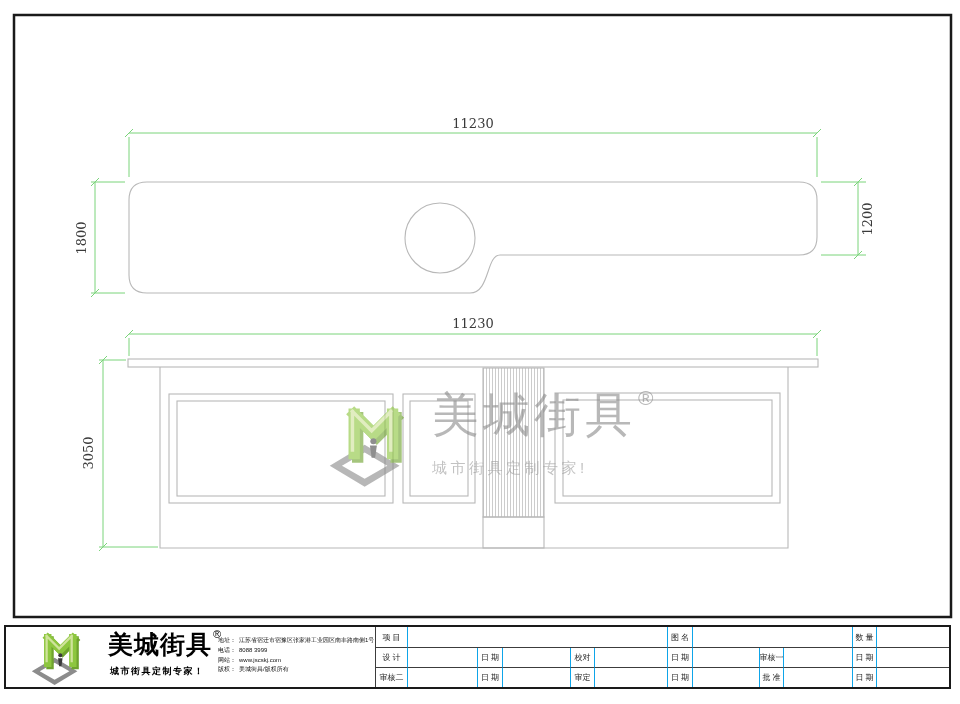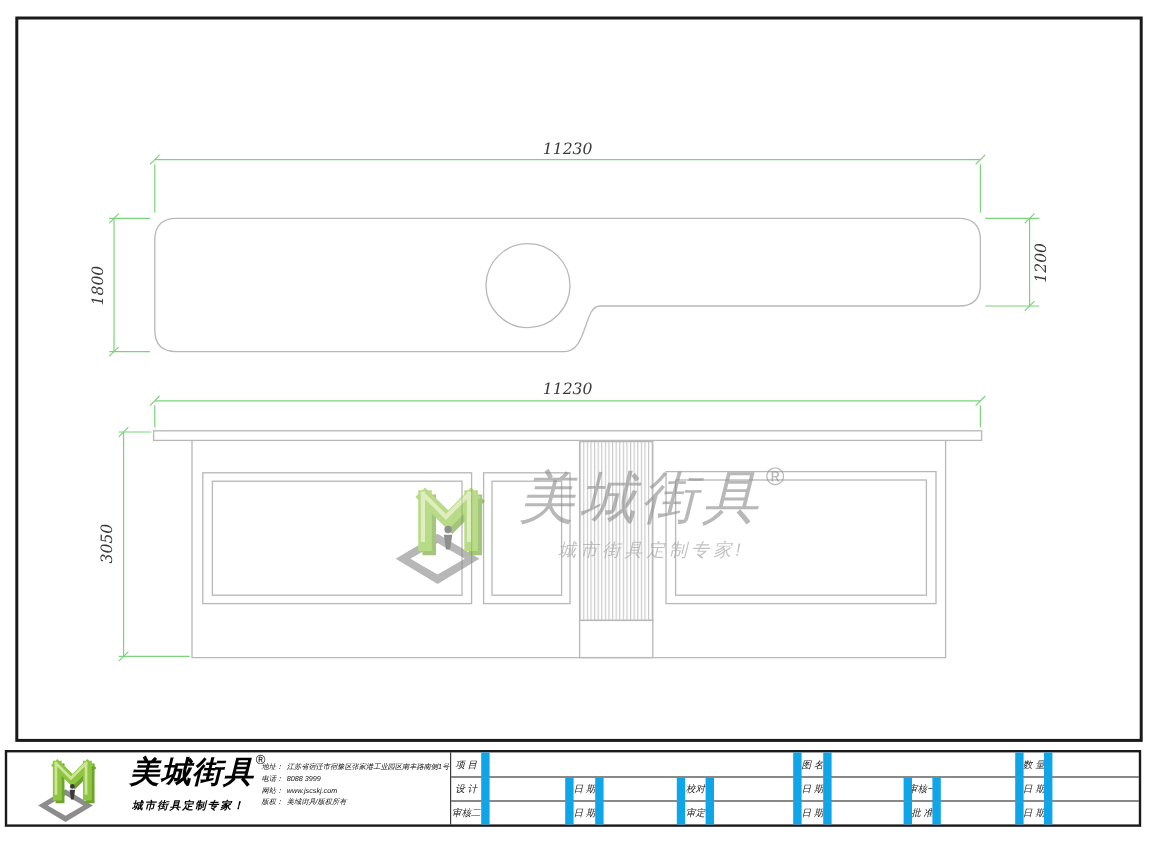--- a/index.html
+++ b/index.html
@@ -1,32 +1,31 @@
 <!DOCTYPE html>
 <html><head>
 <meta charset="utf-8">
 <style>
   html,body{margin:0;padding:0;background:#fff;}
   #sheet{
     position:relative;width:960px;height:704px;background:#ffffff;overflow:hidden;
     font-family:"Liberation Sans", sans-serif;
-    font-style:italic;
   }
   svg text{font-family:"DejaVu Serif", serif;}
   
   .watermark{
     position:absolute;left:328px;top:390px;width:340px;height:105px;
     display:flex;align-items:flex-start;opacity:.62;pointer-events:none;
   }
   .wm-logo{width:96px;height:98px;flex:0 0 auto;margin-top:4px;}
   .wm-textcol{margin-left:8px;}
   .wm-brandline{display:flex;align-items:flex-start;}
   .wm-brand{font-size:47px;line-height:50px;color:#8d8d8d;letter-spacing:4px;font-weight:500;}
   .wm-reg{font-size:21px;line-height:20px;color:#8d8d8d;margin-left:2px;margin-top:-2px;}
-  .wm-tagline{font-size:15px;color:#9e9e9e;letter-spacing:3.5px;font-weight:500;margin-top:9px;text-align:center;}
+  .wm-tagline{font-size:15px;color:#9e9e9e;letter-spacing:3.5px;font-weight:500;margin-top:19px;}
   
   .footer{
     position:absolute;left:4px;top:625px;width:947px;height:64px;
     border:2px solid #1a1a1a;background:#fff;box-sizing:border-box;
   }
   .f-logo{position:absolute;left:12px;top:1px;width:88px;height:57px;}
   .f-brandline{position:absolute;left:102px;top:1px;display:flex;align-items:flex-start;}
   .f-brand{font-size:25px;line-height:32px;font-weight:bold;color:#000;letter-spacing:1px;}
   .f-reg{font-size:11px;line-height:11px;color:#000;margin-left:1px;margin-top:1px;}
   .f-tagline{position:absolute;left:104px;top:38px;font-size:9px;font-weight:bold;color:#000;letter-spacing:1.5px;text-align:right;}
@@ -34,21 +33,21 @@
   .f-info .row{display:flex;}
   .f-info .lab{margin-right:3px;}
   .tblock{
     position:absolute;right:0;top:0;bottom:0;left:369px;
     display:grid;
     grid-template-columns:32px 70px 25px 68px 24px 73px 25px 67px 24px 69px 24px auto;
     grid-template-rows:21px 20px auto;
     border-left:1px solid #3c3c3c;
   }
   .tc{
-    border-right:7px solid #0ea5e9;border-bottom:1px solid #3c3c3c;
+    border-right:1px solid #0ea5e9;border-bottom:1px solid #3c3c3c;
     display:flex;align-items:center;justify-content:center;
     font-size:8px;color:#222;overflow:hidden;white-space:nowrap;
   }
   .tc.last{border-right:none;}
   .tc.bot{border-bottom:none;}
   .sp5{grid-column:span 5;}
   .sp3{grid-column:span 3;}
 </style>
 </head>
 <body>

